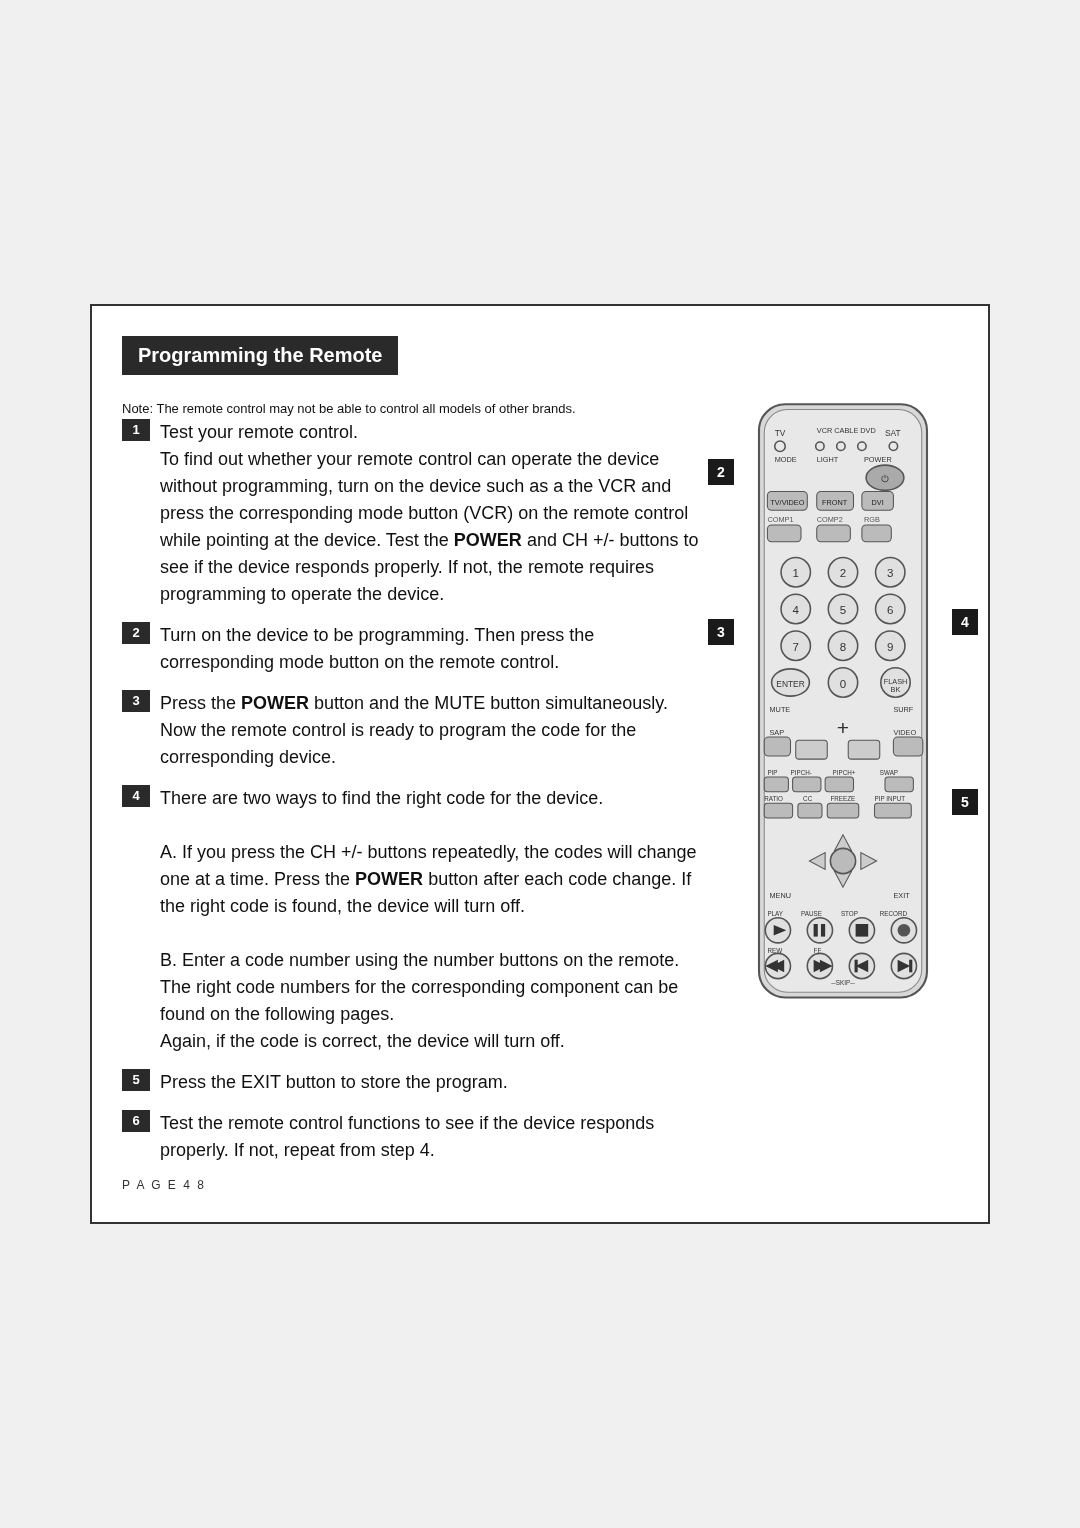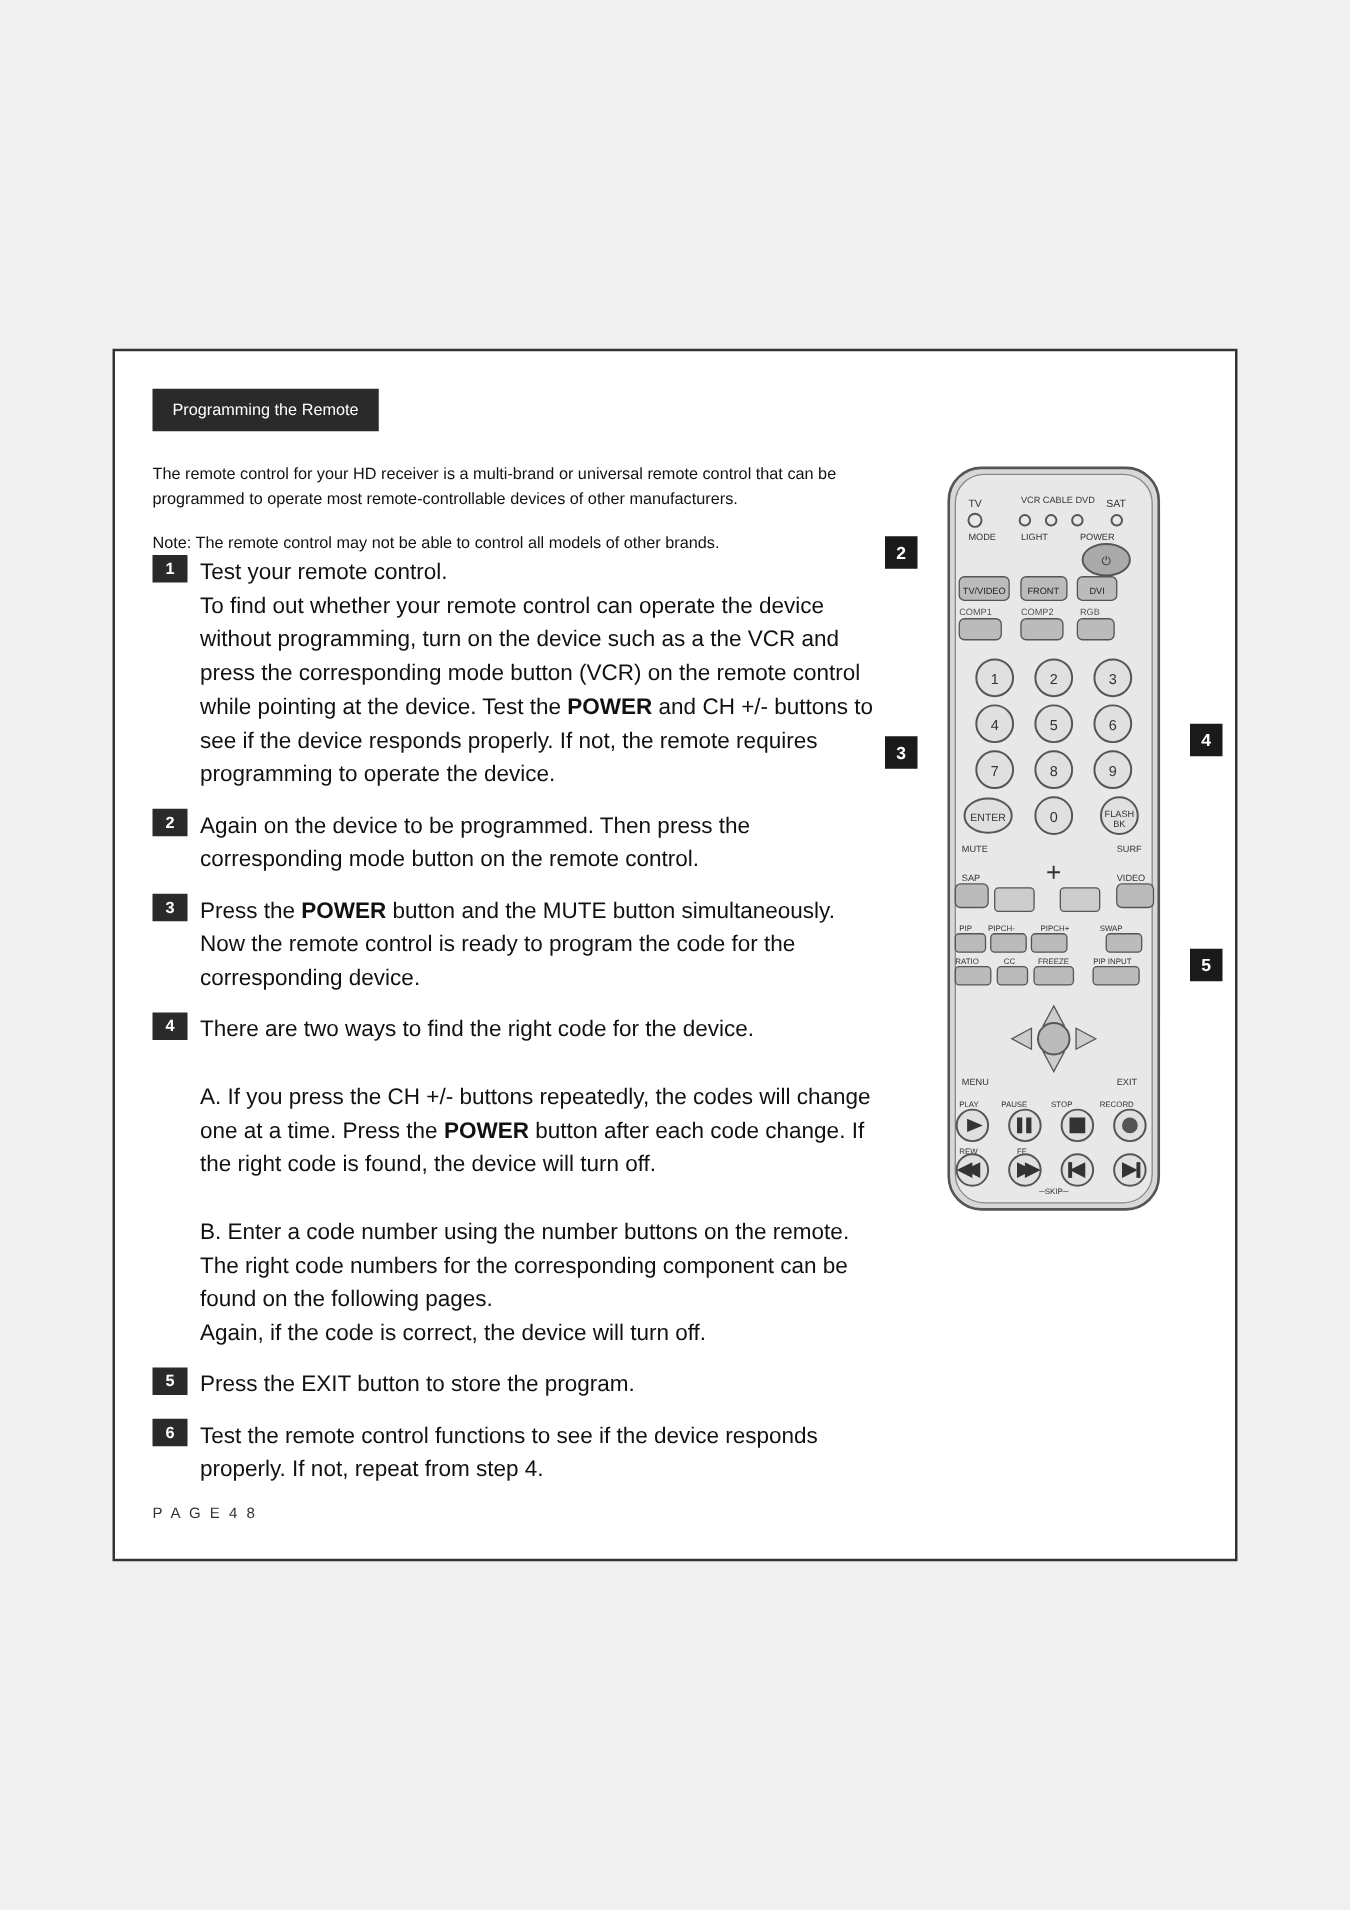--- a/index.html
+++ b/index.html
@@ -19,22 +19,22 @@
       position: relative;
     }
     .header-bar {
       background: #2a2a2a;
       color: white;
       padding: 8px 16px;
       margin-bottom: 24px;
       display: inline-block;
     }
     .header-bar span {
-      font-weight: normal;
-      font-size: 13px;
+      font-weight: bold;
+      font-size: 20px;
     }
     .content-area {
       display: flex;
       gap: 20px;
     }
     .left-column {
       flex: 1;
       font-size: 13px;
       line-height: 1.5;
       color: #111;
@@ -112,32 +112,31 @@
 <body>
 
 <div class="page">
   <div class="header-bar">
     <span>Programming the Remote</span>
   </div>
 
   <div class="content-area">
 
     <div class="left-column">
-      <p class="intro-text">The remote control for your HD receiver is a multi-brand or universal remote control that can be programmed to operate most remote-controllable devices of other manufacturers.</p>
       <p class="note-text">Note: The remote control may not be able to control all models of other brands.</p>
 
       <ul class="steps-list">
 
       <li class="step-item">
             <div class="step-number">1</div>
             <div class="step-text">Test your remote control.<br>To find out whether your remote control can operate the device without programming, turn on the device such as a the VCR and press the corresponding mode button (VCR) on the remote control while pointing at the device. Test the <b>POWER</b> and CH +/- buttons to see if the device responds properly. If not, the remote requires programming to operate the device.</div>
           </li>
           <li class="step-item">
             <div class="step-number">2</div>
-            <div class="step-text">Again on the device to be programmed. Then press the corresponding mode button on the remote control.</div>
+            <div class="step-text">Turn on the device to be programming. Then press the corresponding mode button on the remote control.</div>
           </li>
           <li class="step-item">
             <div class="step-number">3</div>
             <div class="step-text">Press the <b>POWER</b> button and the MUTE button simultaneously. Now the remote control is ready to program the code for the corresponding device.</div>
           </li>
           <li class="step-item">
             <div class="step-number">4</div>
             <div class="step-text">There are two ways to find the right code for the device.<br><br>A. If you press the CH +/- buttons repeatedly, the codes will change one at a time. Press the <b>POWER</b> button after each code change. If the right code is found, the device will turn off.<br><br>B. Enter a code number using the number buttons on the remote. The right code numbers for the corresponding component can be found on the following pages.<br>Again, if the code is correct, the device will turn off.</div>
           </li>
           <li class="step-item">

